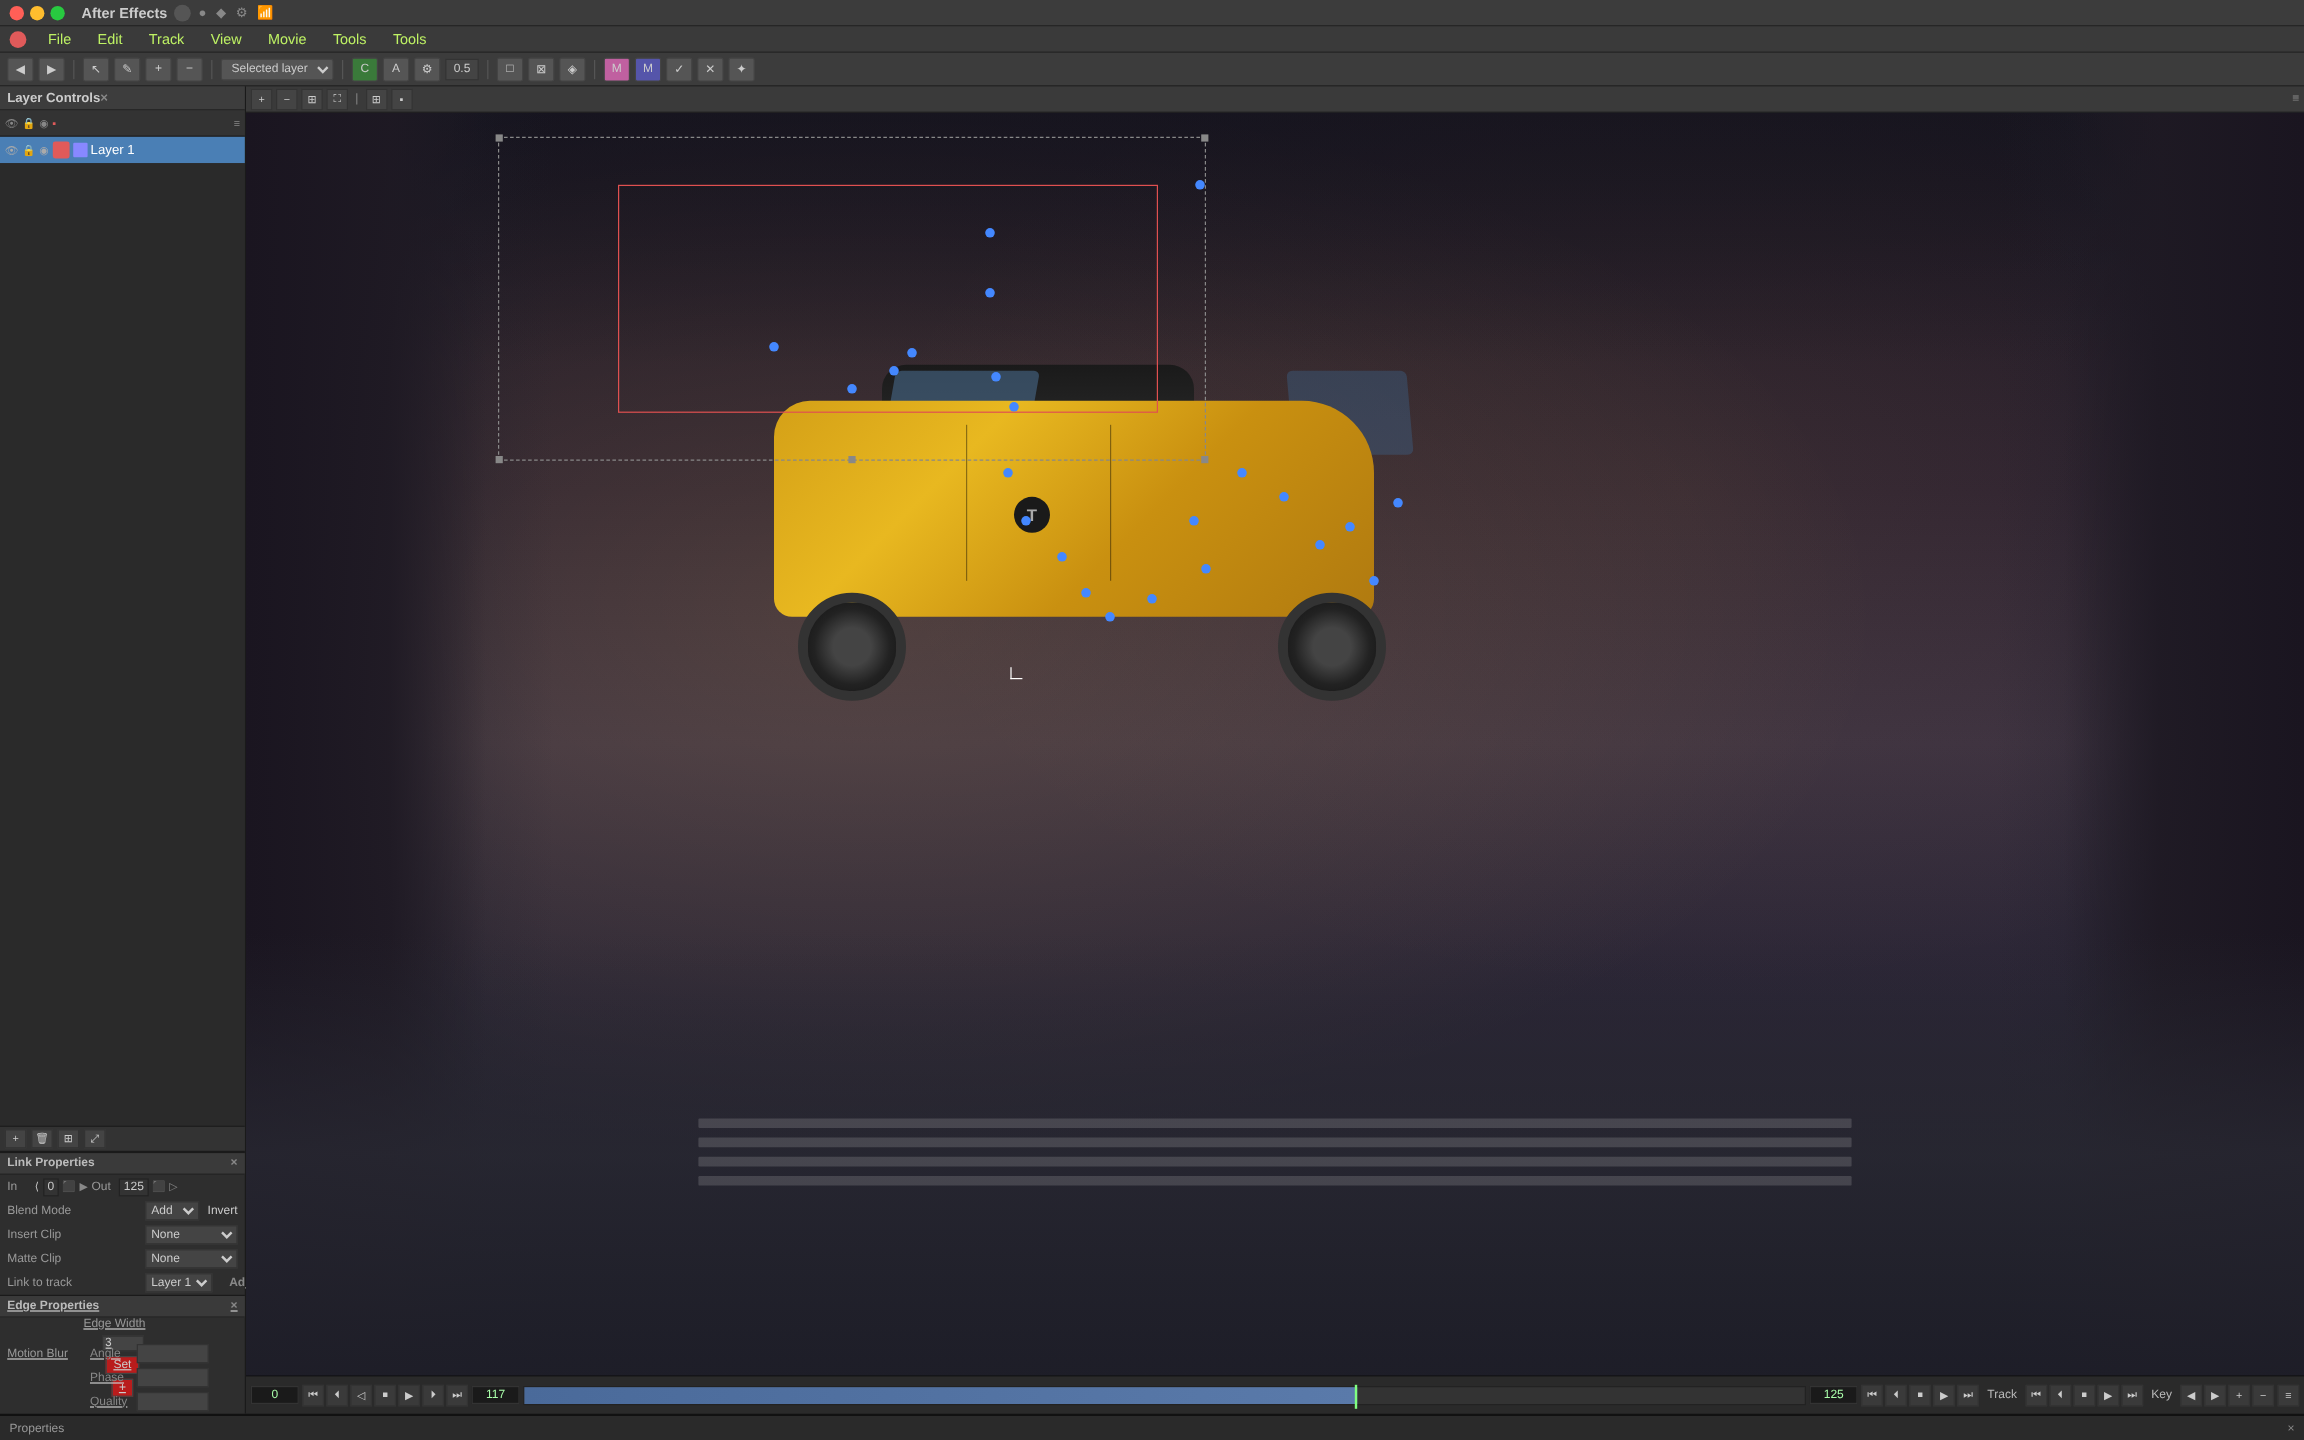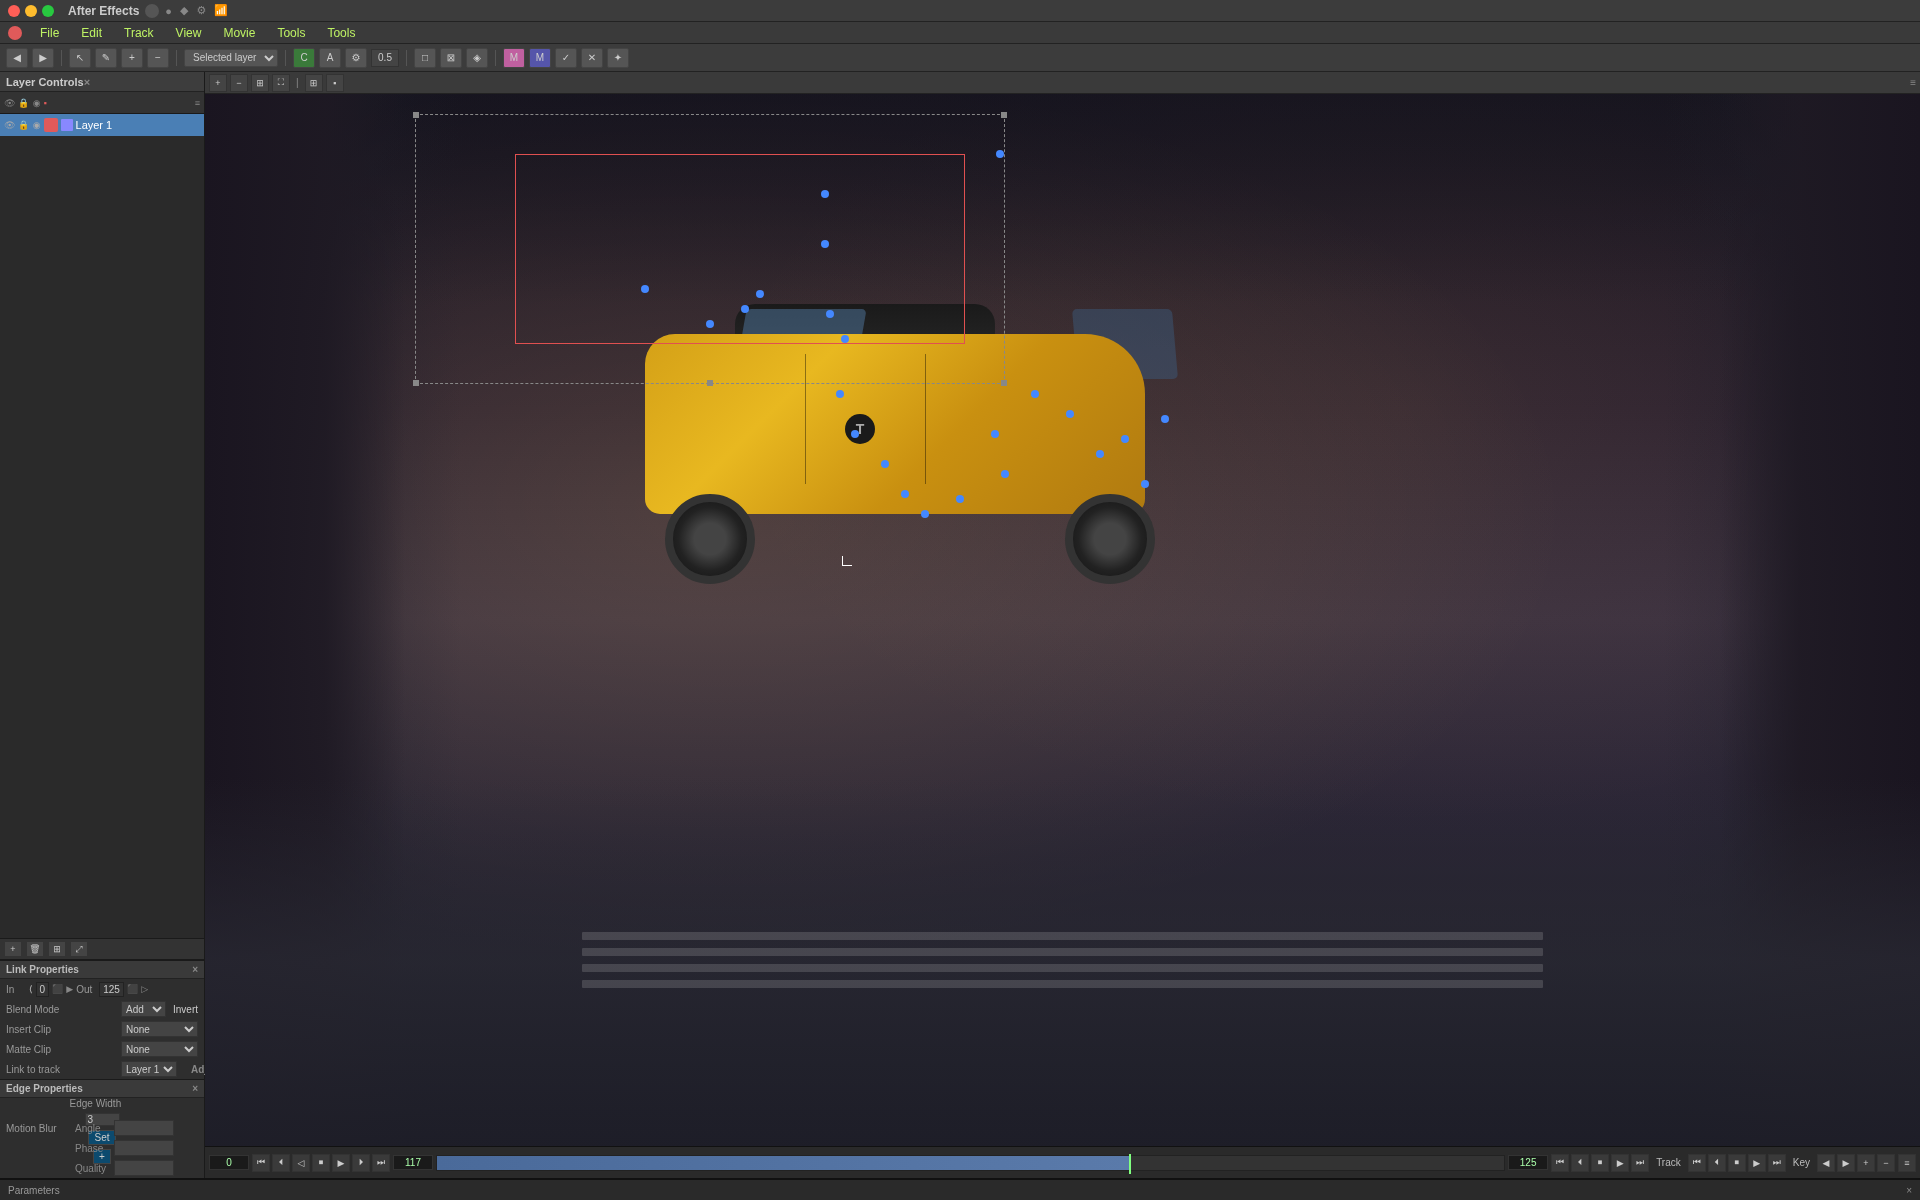--- a/index.html
+++ b/index.html
@@ -241,40 +241,41 @@
       background: #333;
       border: 1px solid #222;
       padding: 1px 3px;
       font-size: 10px;
       color: #ccc;
     }
 
     
     .edge-props {
       border-top: 1px solid #1a1a1a;
+      text-decoration: underline;
     }
     .edge-prop-row {
       display: flex;
       align-items: center;
       height: 20px;
       padding: 0 6px;
       gap: 4px;
       font-size: 10px;
       flex-direction: column;
     }
     .edge-input {
       width: 35px; height: 16px;
       background: #444;
       border: 1px solid #333;
       color: #ccc;
       font-size: 10px;
       padding: 0 2px;
     }
     .edge-btn {
-      background: #0c4a6e;
+      background: #b91c1c;
       border: 1px solid #444;
       color: #ccc;
       font-size: 10px;
       padding: 1px 5px;
       cursor: pointer;
       height: 16px;
     }
 
     .motion-blur-row {
       display: flex;
@@ -816,17 +817,17 @@
       </div>
       <div class="transport-btn">≡</div>
     </div>
 
   </div>
 </div>
 
 <div class="bottom-section">
 
   <div style="height:20px;background:#2a2a2a;display:flex;align-items:center;padding:0 8px;">
-    <span style="font-size:10px;color:#999;">Parameters</span>
+    <span style="font-size:10px;color:#999;">Properties</span>
     <span style="margin-left:auto;font-size:10px;color:#888;cursor:pointer;">×</span>
   </div>
 
 </div>
 
 </body></html>

